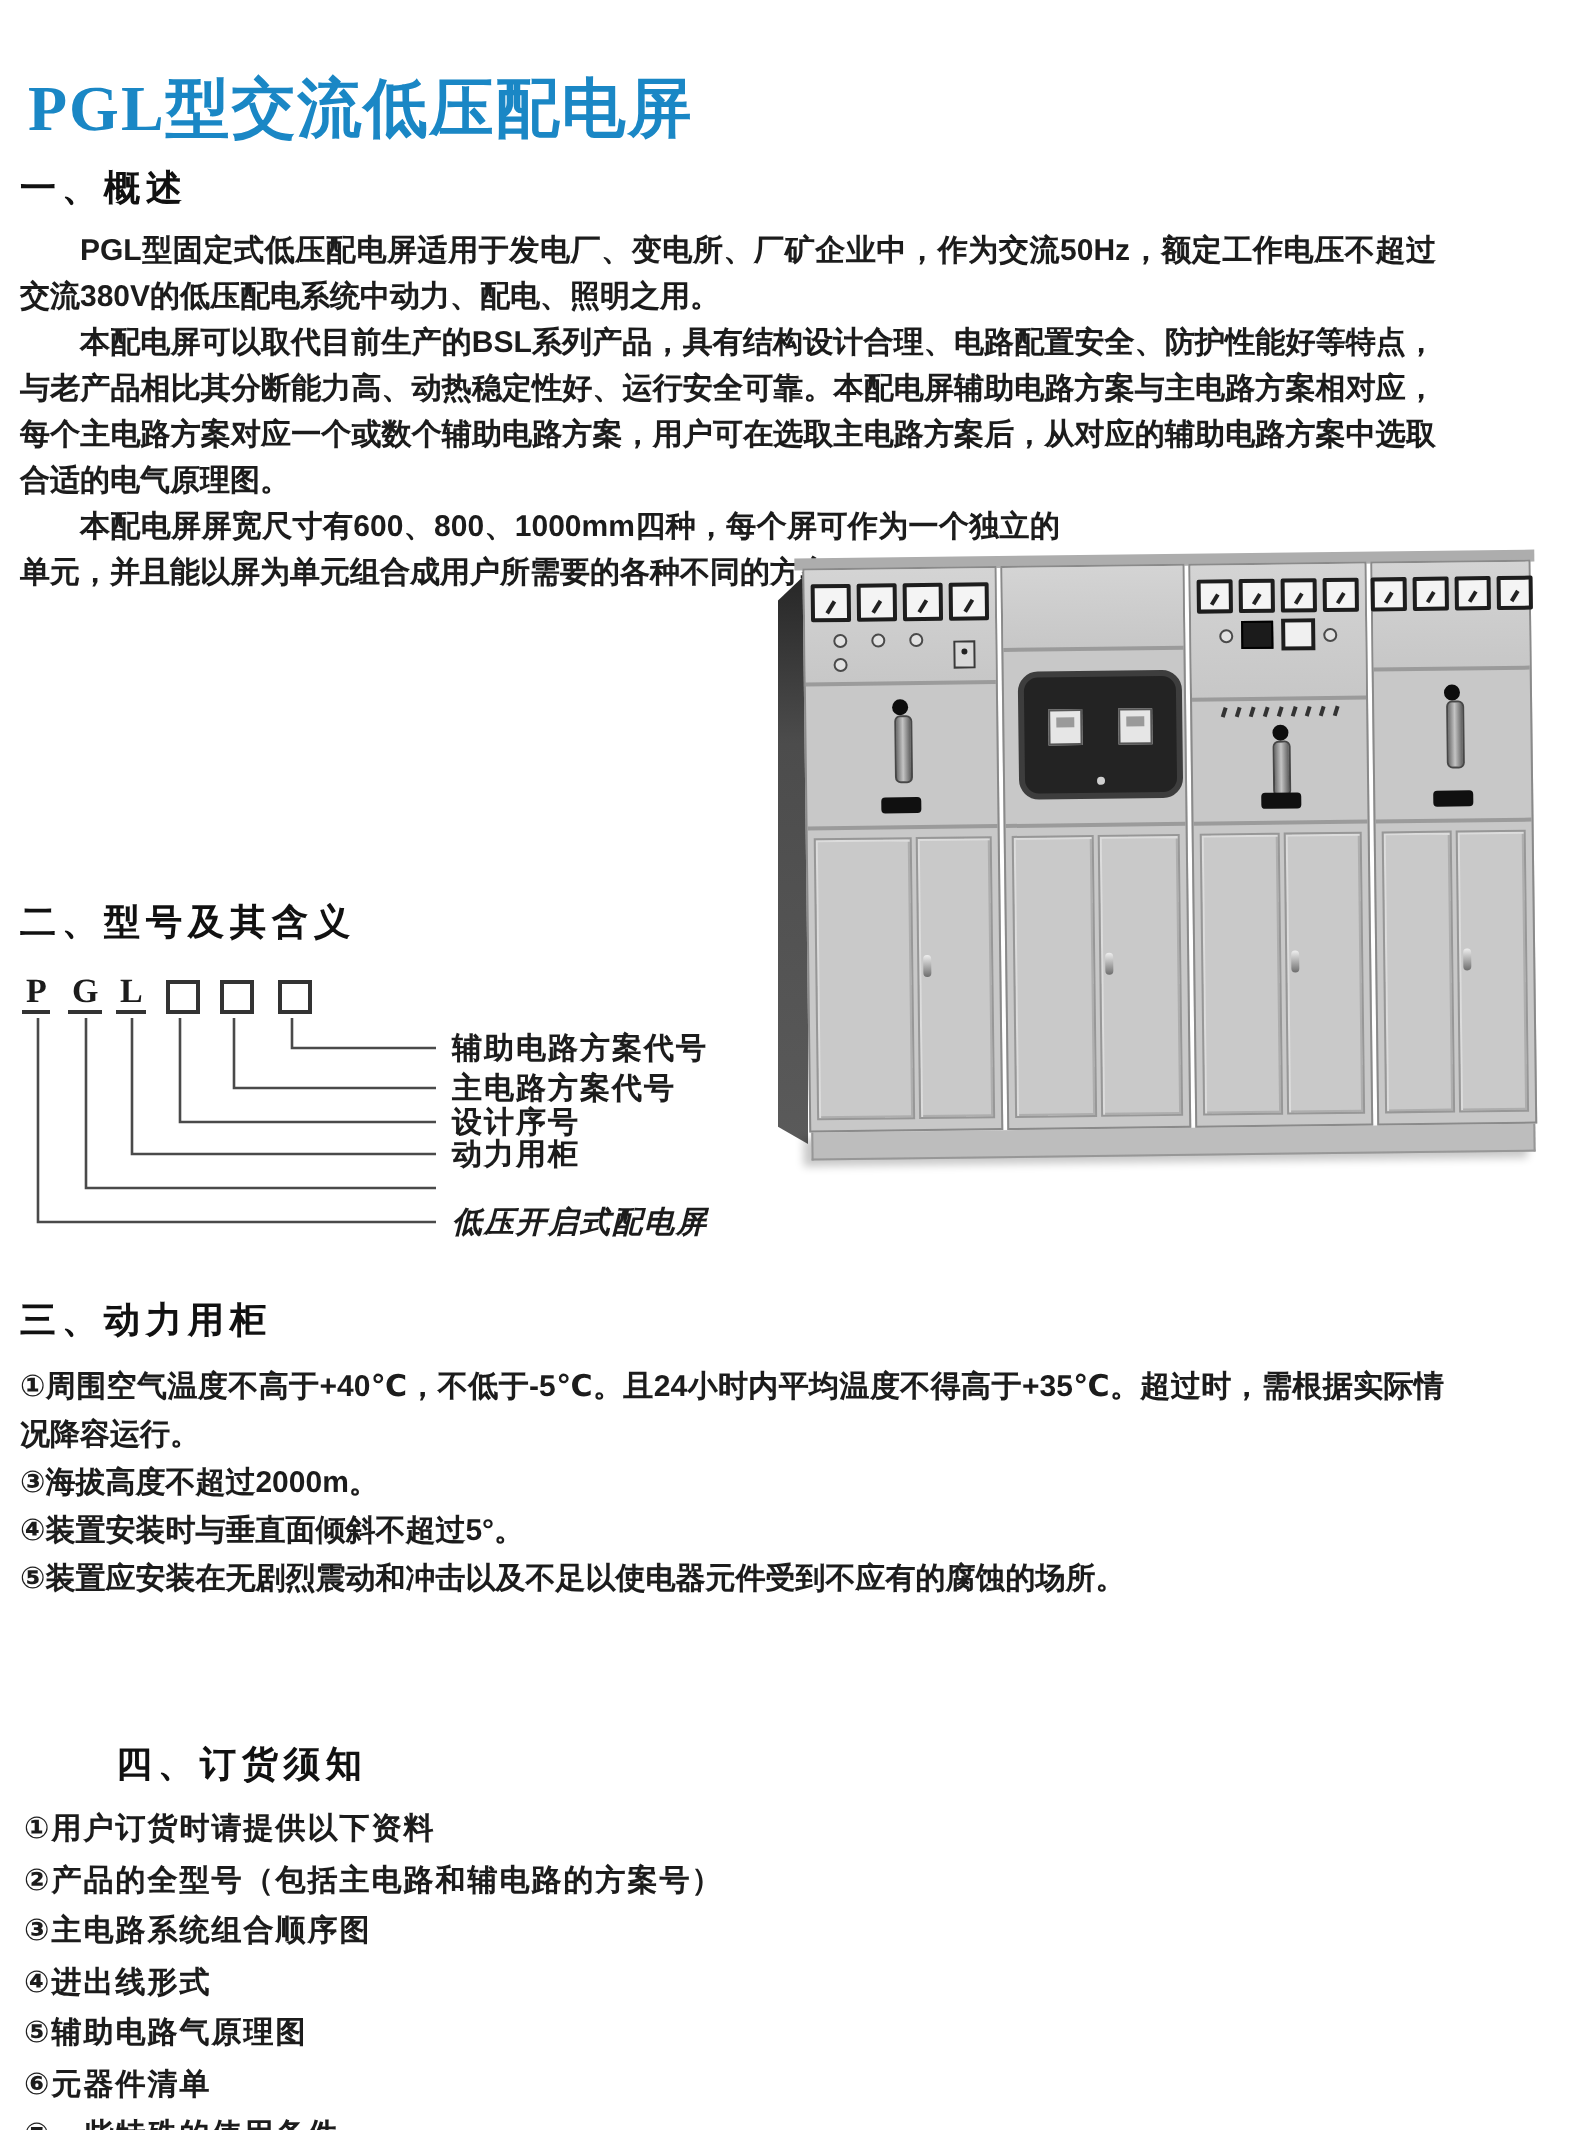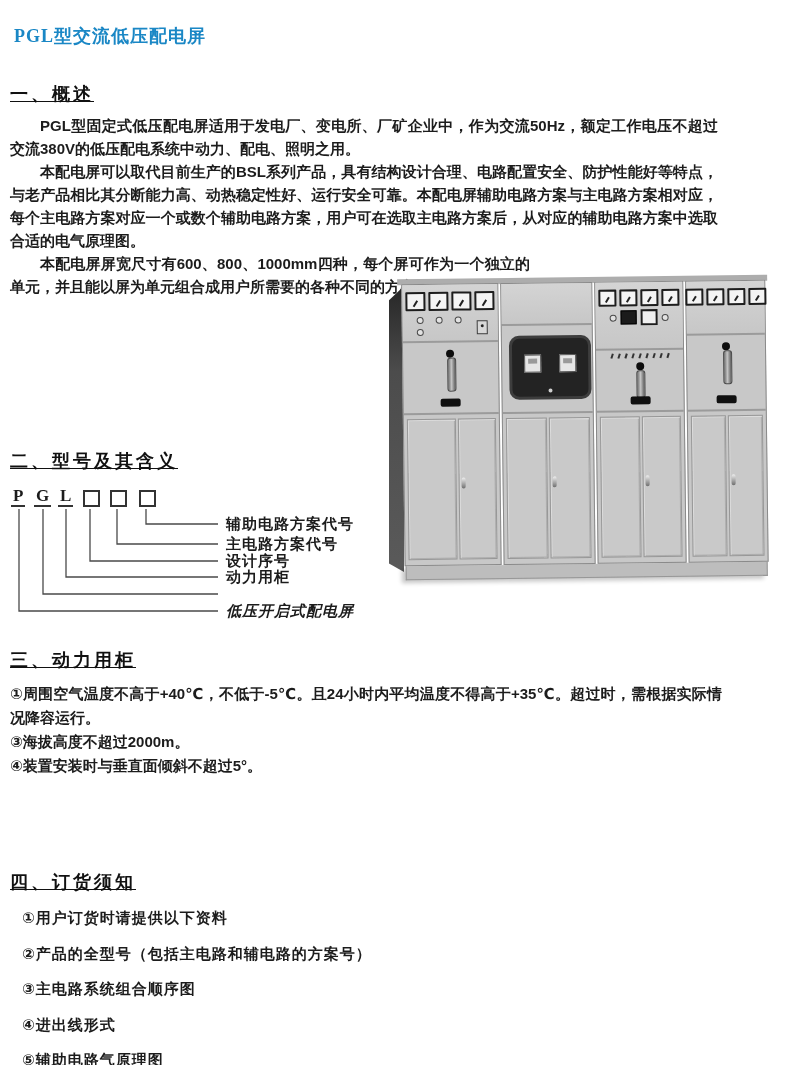--- a/index.html
+++ b/index.html
@@ -4,27 +4,26 @@
 <style>
   html,body{margin:0;padding:0;background:#ffffff;}
   #page{
     position:relative;width:790px;height:1065px;background:#ffffff;overflow:hidden;
     font-family:"Liberation Sans","DejaVu Sans",sans-serif;color:#1c1c1c;
   }
   
   .doc-title{
     position:absolute;left:14px;top:12px;
     font-family:"Liberation Serif","DejaVu Serif",serif;
-    font-size:18px;font-weight:700;letter-spacing:1px;
+    font-size:32px;font-weight:700;letter-spacing:1px;
   }
   
   .sec-heading{
     font-size:18px;font-weight:700;letter-spacing:3px;color:#111;
     margin:0 0 6px 0;
-    text-decoration:underline;
   }
   .body-par{
     margin:0;font-size:15px;line-height:23px;font-weight:600;
     text-indent:2em;text-align:justify;
   }
   .sec1{position:absolute;left:10px;top:82px;width:708px;}
   .sec1 .sec-heading{margin-bottom:8px;}
   
   .sec2-heading{position:absolute;left:10px;top:449px;}
   .diagram{position:absolute;left:10px;top:487px;width:440px;height:150px;}
@@ -37,22 +36,22 @@
     position:absolute;top:3px;width:13px;height:13px;border:2px solid #333;background:#fff;
   }
   .diag-label{
     position:absolute;left:216px;font-size:15px;font-weight:700;letter-spacing:1px;white-space:nowrap;
   }
   
   .sec3{position:absolute;left:10px;top:648px;width:712px;}
   .sec3 .sec-heading{margin-bottom:10px;}
   .cond-item{margin:0;font-size:15px;line-height:24px;font-weight:600;text-align:justify;}
   .sec4{position:absolute;left:10px;top:870px;width:712px;}
-  .sec4 .sec-heading{margin-bottom:9px;}
-  .order-item{margin:12px;font-size:15px;line-height:23.5px;font-weight:600;letter-spacing:1px;}
+  .sec4 .sec-heading{margin-bottom:9px;margin-left:48px;}
+  .order-item{margin:2px;font-size:15px;line-height:23.5px;font-weight:600;letter-spacing:1px;}
   
   .photo{position:absolute;left:383px;top:268px;width:395px;height:335px;}
   .ph-side{
     position:absolute;left:6px;top:18px;width:15px;height:286px;
     background:linear-gradient(180deg,#262626,#4c4c4c 30%,#5a5a5a);
     clip-path:polygon(100% 0,100% 100%,0 97%,0 5%);
   }
   .ph-rot{position:absolute;left:20px;top:14px;width:364px;transform:rotate(-0.7deg);}
   .ph-rot::before{content:'';position:absolute;left:-4px;top:-5px;right:-2px;height:6px;background:#adadad;}
   .cab-row{display:flex;gap:2px;height:282px;}
@@ -280,20 +279,21 @@
     <span class="diag-label" style="top:65px;">设计序号</span>
     <span class="diag-label" style="top:81px;">动力用柜</span>
     <span class="diag-label" style="top:115px;font-style:italic;">低压开启式配电屏</span>
   </div>
 
   <div class="sec3">
     <h2 class="sec-heading">三、动力用柜</h2>
     <p class="cond-item">①周围空气温度不高于+40℃，不低于-5℃。且24小时内平均温度不得高于+35℃。超过时，需根据实际情况降容运行。</p>
     <p class="cond-item">③海拔高度不超过2000m。</p>
     <p class="cond-item">④装置安装时与垂直面倾斜不超过5°。</p>
+    <p class="cond-item">⑤装置应安装在无剧烈震动和冲击以及不足以使电器元件受到不应有的腐蚀的场所。</p>
   </div>
 
   <div class="sec4">
     <h2 class="sec-heading">四、订货须知</h2>
     <p class="order-item">①用户订货时请提供以下资料</p>
     <p class="order-item">②产品的全型号（包括主电路和辅电路的方案号）</p>
     <p class="order-item">③主电路系统组合顺序图</p>
     <p class="order-item">④进出线形式</p>
     <p class="order-item">⑤辅助电路气原理图</p>
     <p class="order-item">⑥元器件清单</p>

